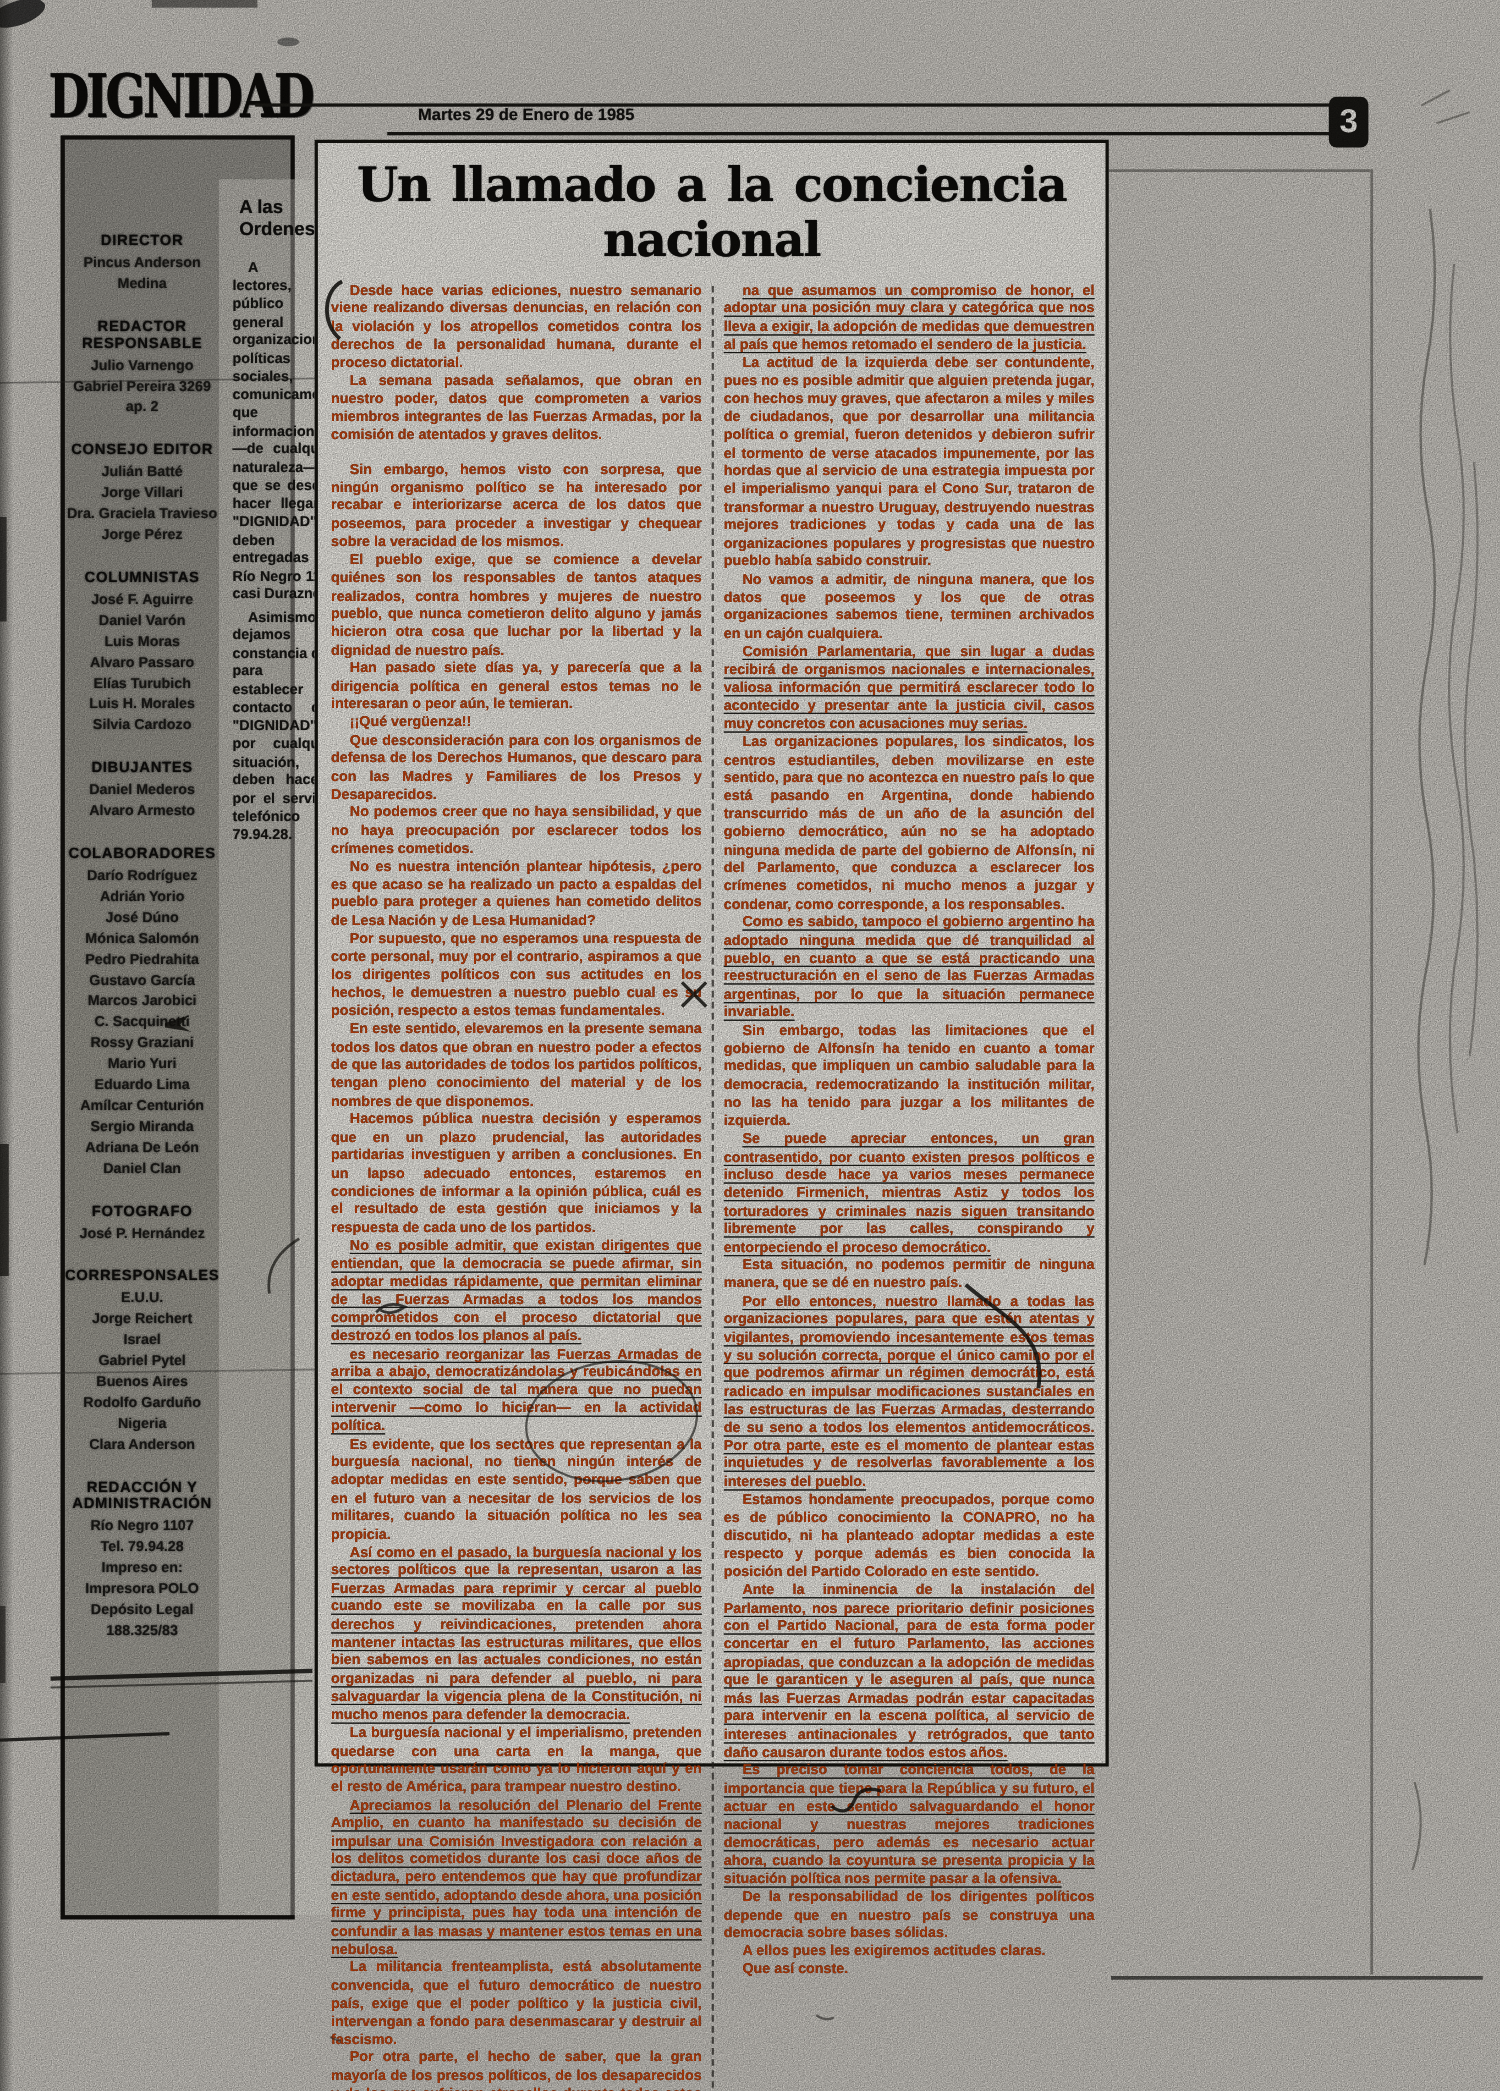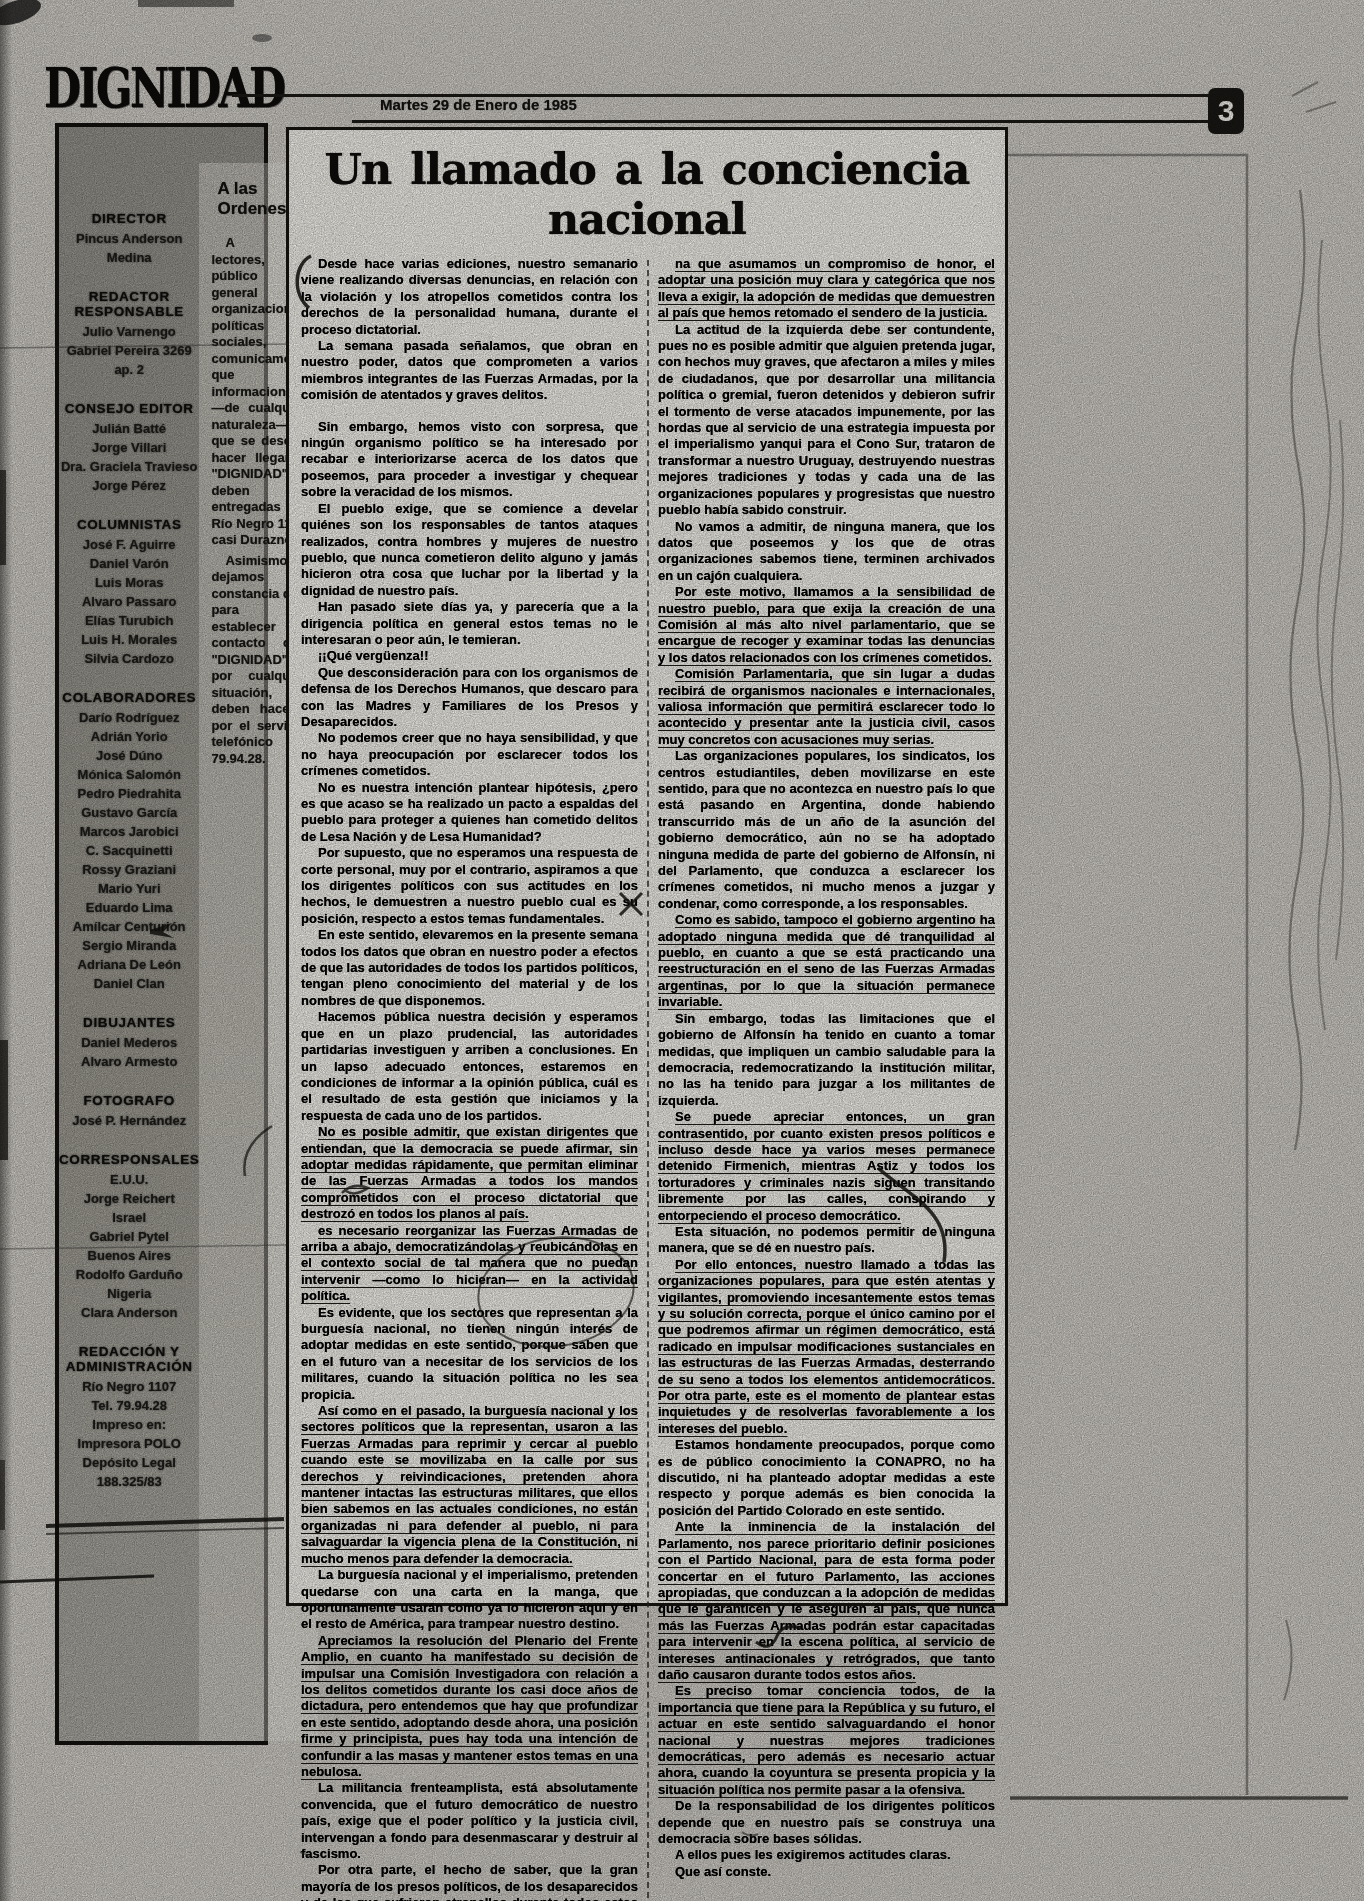--- a/index.html
+++ b/index.html
@@ -35,21 +35,21 @@
   
   .article{position:absolute;left:286px;top:127px;width:722px;height:1479px;box-sizing:border-box;
         border:3px solid #15140f;background:#e9e7e1;}
   .article h1{margin:14px 10px 10px 10px;text-align:center;font-family:"DejaVu Serif",serif;
         font-weight:bold;font-size:43px;letter-spacing:-1px;word-spacing:5px;color:#0e0d0b;
         text-shadow:0 0 1px #000;}
   .cols{display:flex;align-items:stretch;padding:2px 10px 0 12px;}
   .col{flex:1 1 0;min-width:0;}
   .divider{flex:0 0 0;border-left:2px dashed rgba(40,38,34,.75);margin:4px 9px 0 9px;}
   .col p{margin:0;font-weight:bold;font-size:13px;line-height:16.4px;text-align:justify;
-        text-indent:17px;color:#000000;text-shadow:0 0 .6px rgba(0,0,0,.8);}
+        text-indent:17px;color:#c2410c;text-shadow:0 0 .6px rgba(0,0,0,.8);}
   .col p.gap{margin-top:15px;}
   .col p.u{text-decoration:underline;text-decoration-thickness:1.4px;text-underline-offset:2.5px;
         text-decoration-color:rgba(25,23,20,.85);text-decoration-skip-ink:none;}
   
   .pen,.grain{position:absolute;left:0;top:0;pointer-events:none;}
   .edge-left{position:absolute;left:0;top:0;width:12px;height:100%;
         background:linear-gradient(to right,rgba(25,24,20,.5),rgba(25,24,20,0));}
   .edge-right{position:absolute;right:0;top:0;width:14px;height:100%;
         background:linear-gradient(to left,rgba(22,21,18,.55),rgba(22,21,18,0));}
 </style>
@@ -85,43 +85,43 @@
         </div>
         <div class="m-sec">
           <div class="m-head">COLUMNISTAS</div>
           <div class="m-line">José F. Aguirre</div>
           <div class="m-line">Daniel Varón</div>
           <div class="m-line">Luis Moras</div>
           <div class="m-line">Alvaro Passaro</div>
           <div class="m-line">Elías Turubich</div>
           <div class="m-line">Luis H. Morales</div>
           <div class="m-line">Silvia Cardozo</div>
+        </div>
+        <div class="m-sec">
+          <div class="m-head">DIBUJANTES</div>
+          <div class="m-line">Daniel Mederos</div>
+          <div class="m-line">Alvaro Armesto</div>
         </div>
         <div class="m-sec">
           <div class="m-head">COLABORADORES</div>
           <div class="m-line">Darío Rodríguez</div>
           <div class="m-line">Adrián Yorio</div>
           <div class="m-line">José Dúno</div>
           <div class="m-line">Mónica Salomón</div>
           <div class="m-line">Pedro Piedrahita</div>
           <div class="m-line">Gustavo García</div>
           <div class="m-line">Marcos Jarobici</div>
           <div class="m-line">C. Sacquinetti</div>
           <div class="m-line">Rossy Graziani</div>
           <div class="m-line">Mario Yuri</div>
           <div class="m-line">Eduardo Lima</div>
           <div class="m-line">Amílcar Centurión</div>
           <div class="m-line">Sergio Miranda</div>
           <div class="m-line">Adriana De León</div>
           <div class="m-line">Daniel Clan</div>
-        </div>
-        <div class="m-sec">
-          <div class="m-head">DIBUJANTES</div>
-          <div class="m-line">Daniel Mederos</div>
-          <div class="m-line">Alvaro Armesto</div>
         </div>
         <div class="m-sec">
           <div class="m-head">FOTOGRAFO</div>
           <div class="m-line">José P. Hernández</div>
         </div>
         <div class="m-sec">
           <div class="m-head">CORRESPONSALES</div>
           <div class="m-line">E.U.U.</div>
           <div class="m-line">Jorge Reichert</div>
           <div class="m-line">Israel</div>
@@ -173,21 +173,20 @@
           <p class="">La burguesía nacional y el imperialismo, pretenden quedarse con una carta en la manga, que oportunamente usarán como ya lo hicieron aquí y en el resto de América, para trampear nuestro destino.</p>
           <p class="u ">Apreciamos la resolución del Plenario del Frente Amplio, en cuanto ha manifestado su decisión de impulsar una Comisión Investigadora con relación a los delitos cometidos durante los casi doce años de dictadura, pero entendemos que hay que profundizar en este sentido, adoptando desde ahora, una posición firme y principista, pues hay toda una intención de confundir a las masas y mantener estos temas en una nebulosa.</p>
           <p class="">La militancia frenteamplista, está absolutamente convencida, que el futuro democrático de nuestro país, exige que el poder político y la justicia civil, intervengan a fondo para desenmascarar y destruir al fascismo.</p>
           <p class="">Por otra parte, el hecho de saber, que la gran mayoría de los presos políticos, de los desaparecidos y de los que sufrieron atropellos durante todos estos tristes años, fueron frenteamplistas, determi-</p>
         </div>
       <div class="divider"></div>
       <div class="col" id="col-1">
           <p class="u ">na que asumamos un compromiso de honor, el adoptar una posición muy clara y categórica que nos lleva a exigir, la adopción de medidas que demuestren al país que hemos retomado el sendero de la justicia.</p>
           <p class="">La actitud de la izquierda debe ser contundente, pues no es posible admitir que alguien pretenda jugar, con hechos muy graves, que afectaron a miles y miles de ciudadanos, que por desarrollar una militancia política o gremial, fueron detenidos y debieron sufrir el tormento de verse atacados impunemente, por las hordas que al servicio de una estrategia impuesta por el imperialismo yanqui para el Cono Sur, trataron de transformar a nuestro Uruguay, destruyendo nuestras mejores tradiciones y todas y cada una de las organizaciones populares y progresistas que nuestro pueblo había sabido construir.</p>
           <p class="">No vamos a admitir, de ninguna manera, que los datos que poseemos y los que de otras organizaciones sabemos tiene, terminen archivados en un cajón cualquiera.</p>
-          <p class="u ">Por este motivo, llamamos a la sensibilidad de nuestro pueblo, para que exija la creación de una Comisión al más alto nivel parlamentario, que se encargue de recoger y examinar todas las denuncias y los datos relacionados con los crímenes cometidos.</p>
           <p class="u ">Comisión Parlamentaria, que sin lugar a dudas recibirá de organismos nacionales e internacionales, valiosa información que permitirá esclarecer todo lo acontecido y presentar ante la justicia civil, casos muy concretos con acusaciones muy serias.</p>
           <p class="">Las organizaciones populares, los sindicatos, los centros estudiantiles, deben movilizarse en este sentido, para que no acontezca en nuestro país lo que está pasando en Argentina, donde habiendo transcurrido más de un año de la asunción del gobierno democrático, aún no se ha adoptado ninguna medida de parte del gobierno de Alfonsín, ni del Parlamento, que conduzca a esclarecer los crímenes cometidos, ni mucho menos a juzgar y condenar, como corresponde, a los responsables.</p>
           <p class="u ">Como es sabido, tampoco el gobierno argentino ha adoptado ninguna medida que dé tranquilidad al pueblo, en cuanto a que se está practicando una reestructuración en el seno de las Fuerzas Armadas argentinas, por lo que la situación permanece invariable.</p>
           <p class="">Sin embargo, todas las limitaciones que el gobierno de Alfonsín ha tenido en cuanto a tomar medidas, que impliquen un cambio saludable para la democracia, redemocratizando la institución militar, no las ha tenido para juzgar a los militantes de izquierda.</p>
           <p class="u ">Se puede apreciar entonces, un gran contrasentido, por cuanto existen presos políticos e incluso desde hace ya varios meses permanece detenido Firmenich, mientras Astiz y todos los torturadores y criminales nazis siguen transitando libremente por las calles, conspirando y entorpeciendo el proceso democrático.</p>
           <p class="">Esta situación, no podemos permitir de ninguna manera, que se dé en nuestro país.</p>
           <p class="u ">Por ello entonces, nuestro llamado a todas las organizaciones populares, para que estén atentas y vigilantes, promoviendo incesantemente estos temas y su solución correcta, porque el único camino por el que podremos afirmar un régimen democrático, está radicado en impulsar modificaciones sustanciales en las estructuras de las Fuerzas Armadas, desterrando de su seno a todos los elementos antidemocráticos. Por otra parte, este es el momento de plantear estas inquietudes y de resolverlas favorablemente a los intereses del pueblo.</p>
           <p class="">Estamos hondamente preocupados, porque como es de público conocimiento la CONAPRO, no ha discutido, ni ha planteado adoptar medidas a este respecto y porque además es bien conocida la posición del Partido Colorado en este sentido.</p>
           <p class="u ">Ante la inminencia de la instalación del Parlamento, nos parece prioritario definir posiciones con el Partido Nacional, para de esta forma poder concertar en el futuro Parlamento, las acciones apropiadas, que conduzcan a la adopción de medidas que le garanticen y le aseguren al país, que nunca más las Fuerzas Armadas podrán estar capacitadas para intervenir en la escena política, al servicio de intereses antinacionales y retrógrados, que tanto daño causaron durante todos estos años.</p>
           <p class="u ">Es preciso tomar conciencia todos, de la importancia que tiene para la República y su futuro, el actuar en este sentido salvaguardando el honor nacional y nuestras mejores tradiciones democráticas, pero además es necesario actuar ahora, cuando la coyuntura se presenta propicia y la situación política nos permite pasar a la ofensiva.</p>

